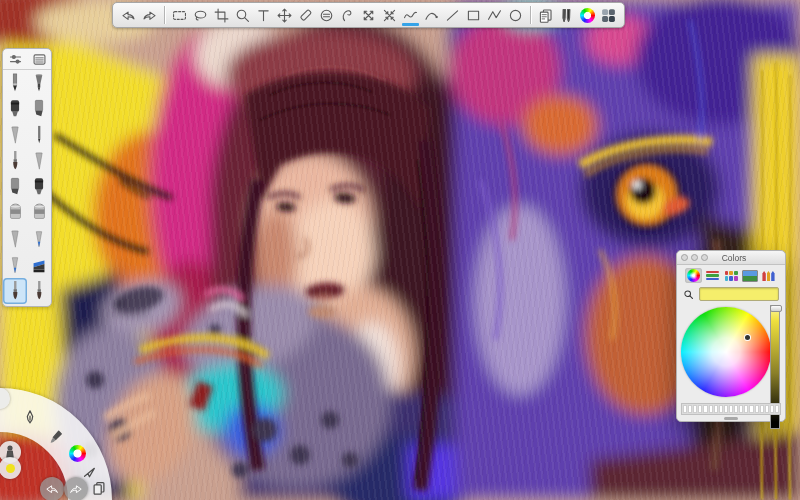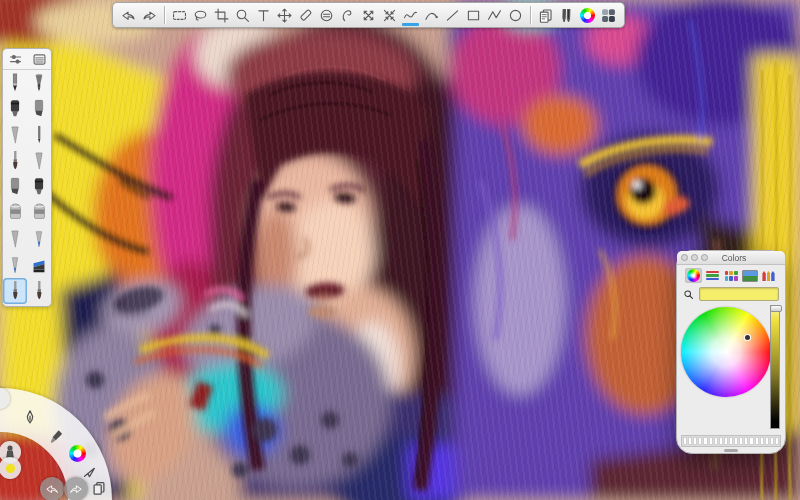--- a/index.html
+++ b/index.html
@@ -52,22 +52,22 @@
   .ritem{position:absolute;display:flex;align-items:center;justify-content:center;}
   svg.ri{width:16px;height:16px;stroke:#4e4e4e;fill:none;stroke-width:1.4;
     stroke-linecap:round;stroke-linejoin:round;}
   .rbtn{position:absolute;border-radius:50%;display:flex;align-items:center;justify-content:center;
     background:rgba(235,235,235,.9);box-shadow:0 0 3px rgba(0,0,0,.35);}
   .rbtn.dark{background:rgba(150,150,150,.78);}
   svg.rw{width:16px;height:16px;stroke:#fff;fill:none;stroke-width:1.2;
     stroke-linecap:round;stroke-linejoin:round;}
 
   
-  #colors-panel{position:absolute;left:676px;top:250px;width:110px;height:204px;z-index:8;
-    background:#ececec;border:1px solid #b2b2b2;border-radius:16px;
+  #colors-panel{position:absolute;left:676px;top:250px;width:110px;height:172px;z-index:8;
+    background:#ececec;border:1px solid #b2b2b2;border-radius:5px;
     box-shadow:0 10px 24px rgba(0,0,0,.4);box-sizing:border-box;}
   #cp-titlebar{height:13px;display:flex;align-items:center;padding:0 4px;
     background:linear-gradient(#f6f6f6,#dedede);border-bottom:1px solid #c2c2c2;
     border-radius:5px 5px 0 0;}
   .tl{width:7px;height:7px;border-radius:50%;background:#d8d8d8;border:1px solid #a2a2a2;
     box-sizing:border-box;margin-right:3px;}
   #cp-title{flex:1;text-align:center;font-size:8.5px;color:#555;margin-right:24px;}
   #cp-modes{display:flex;align-items:center;justify-content:space-between;padding:3px 8px 2px 8px;}
   .mode{width:17px;height:15px;display:flex;align-items:center;justify-content:center;border-radius:3px;}
   .mode.selected{background:#cfcfcf;box-shadow:inset 0 0 2px rgba(0,0,0,.25);}

